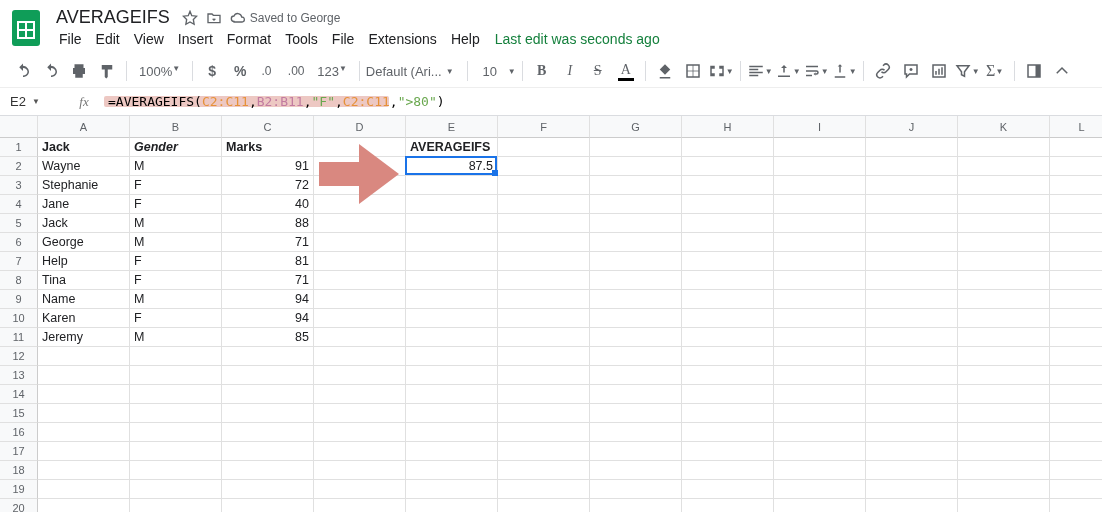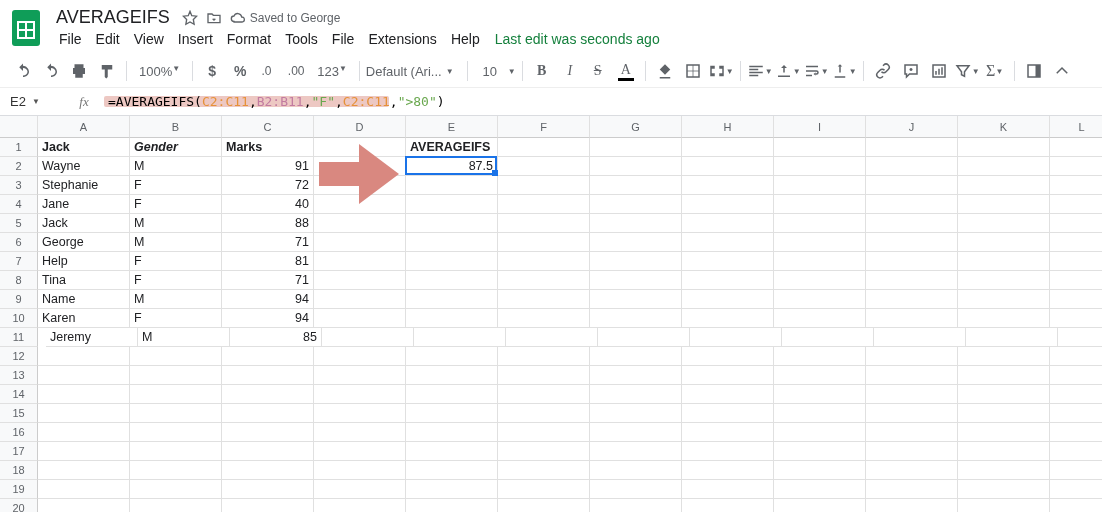--- a/index.html
+++ b/index.html
@@ -427,21 +427,21 @@
             <div class="cell right" style="width: 92px;"></div>
             <div class="cell left" style="width: 92px;"></div>
             <div class="cell left" style="width: 92px;"></div>
             <div class="cell left" style="width: 92px;"></div>
             <div class="cell left" style="width: 92px;"></div>
             <div class="cell left" style="width: 92px;"></div>
             <div class="cell left" style="width: 92px;"></div>
             <div class="cell left" style="width: 64px;"></div>
           </div>
           <div class="row">
-            <div class="cell left" style="width: 92px; margin-left: 8px;">Jeremy</div>
+            <div class="cell left" style="width: 92px;">Jeremy</div>
             <div class="cell left" style="width: 92px;">M</div>
             <div class="cell right" style="width: 92px;">85</div>
             <div class="cell left" style="width: 92px;"></div>
             <div class="cell right" style="width: 92px;"></div>
             <div class="cell left" style="width: 92px;"></div>
             <div class="cell left" style="width: 92px;"></div>
             <div class="cell left" style="width: 92px;"></div>
             <div class="cell left" style="width: 92px;"></div>
             <div class="cell left" style="width: 92px;"></div>
             <div class="cell left" style="width: 92px;"></div>

